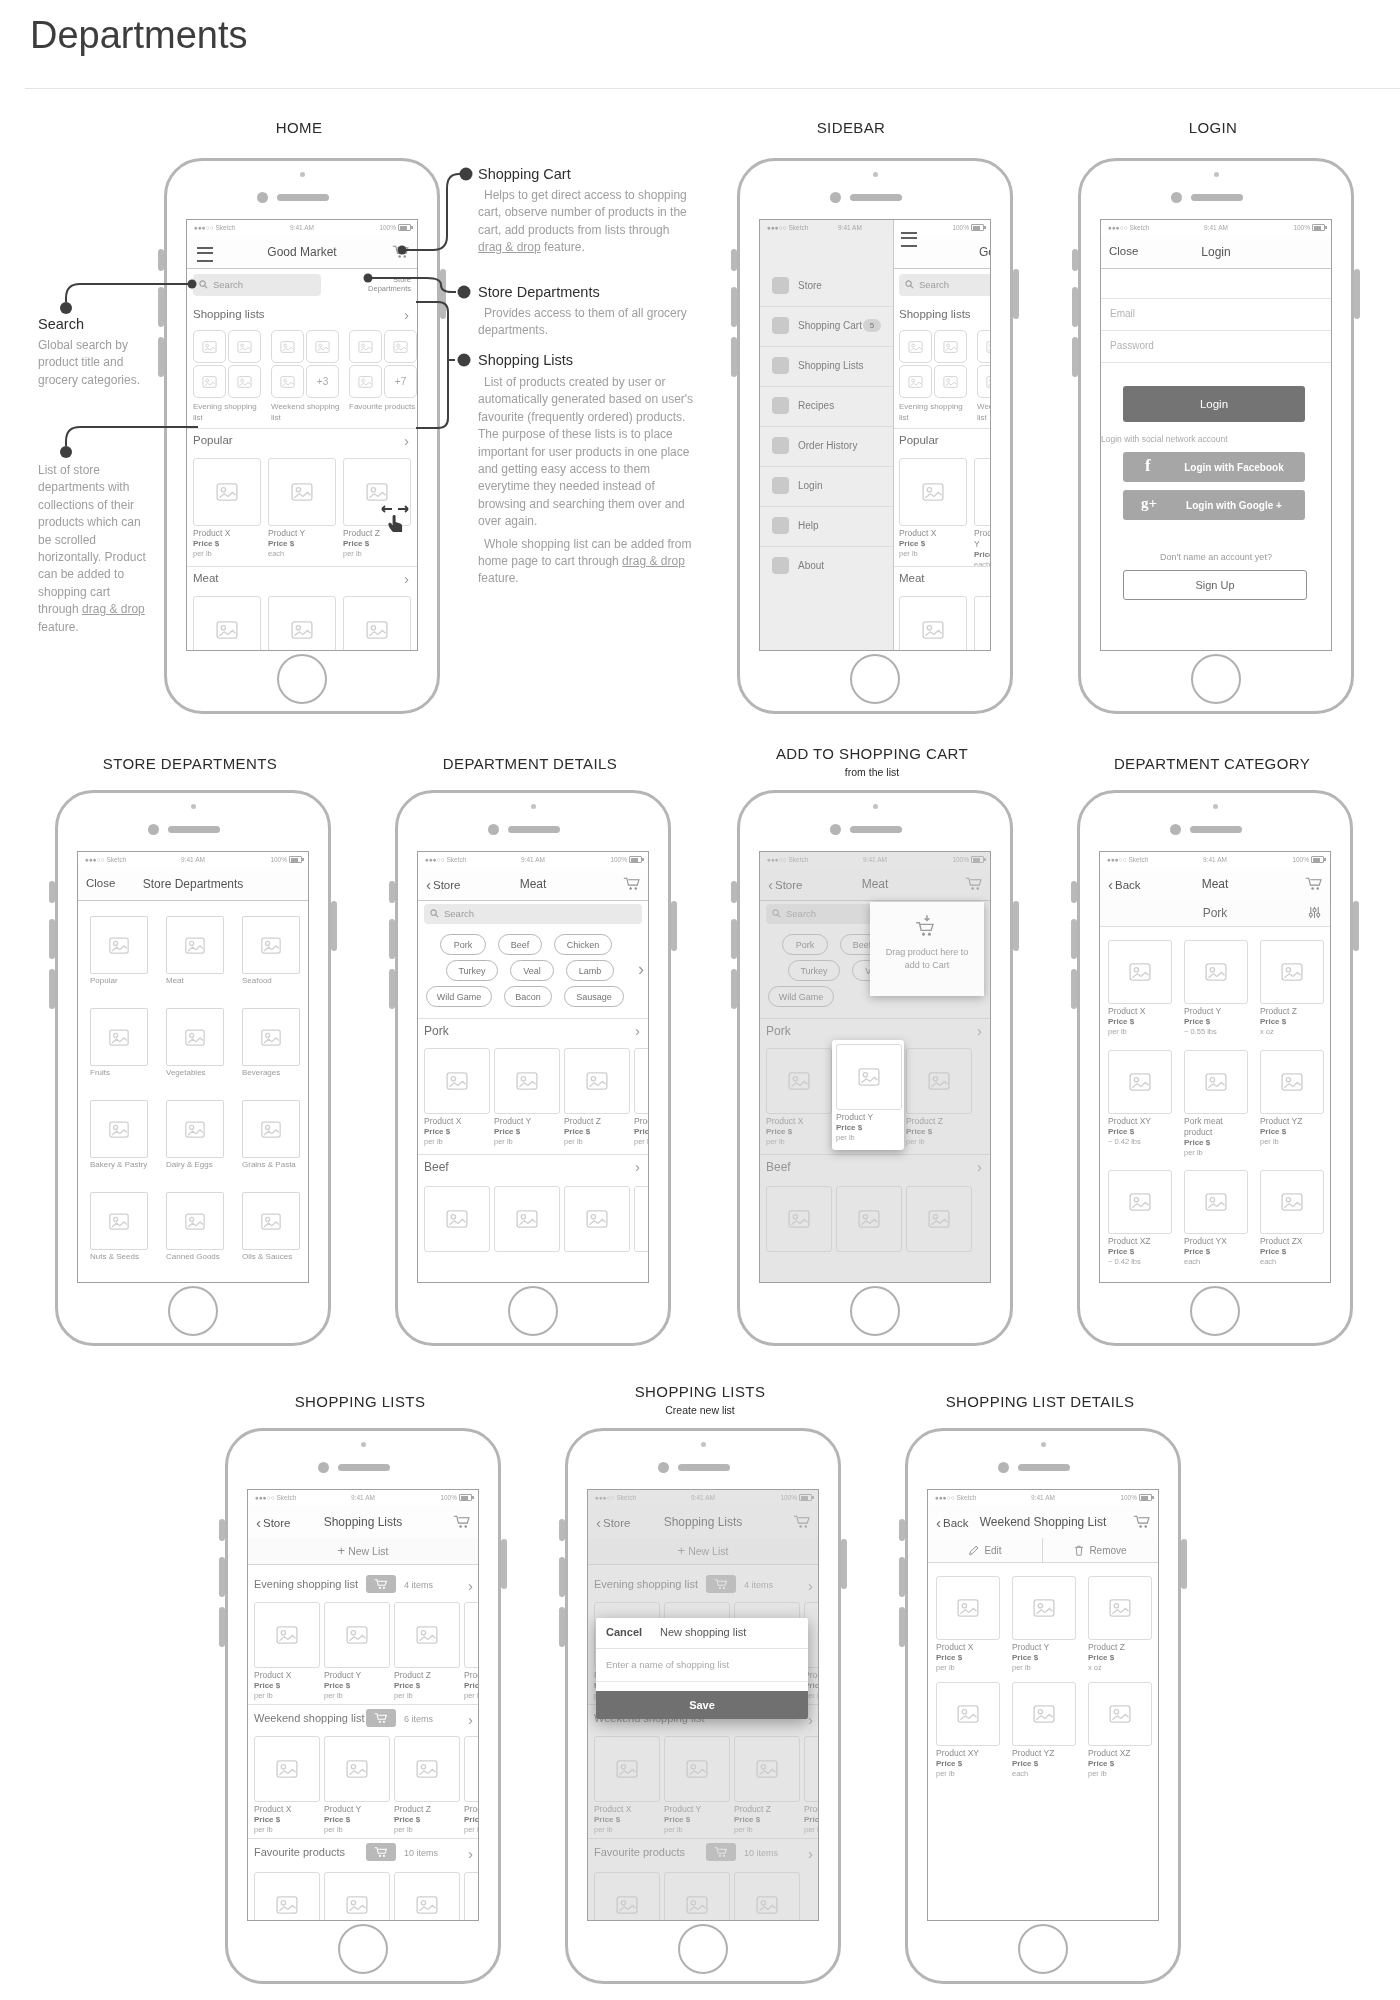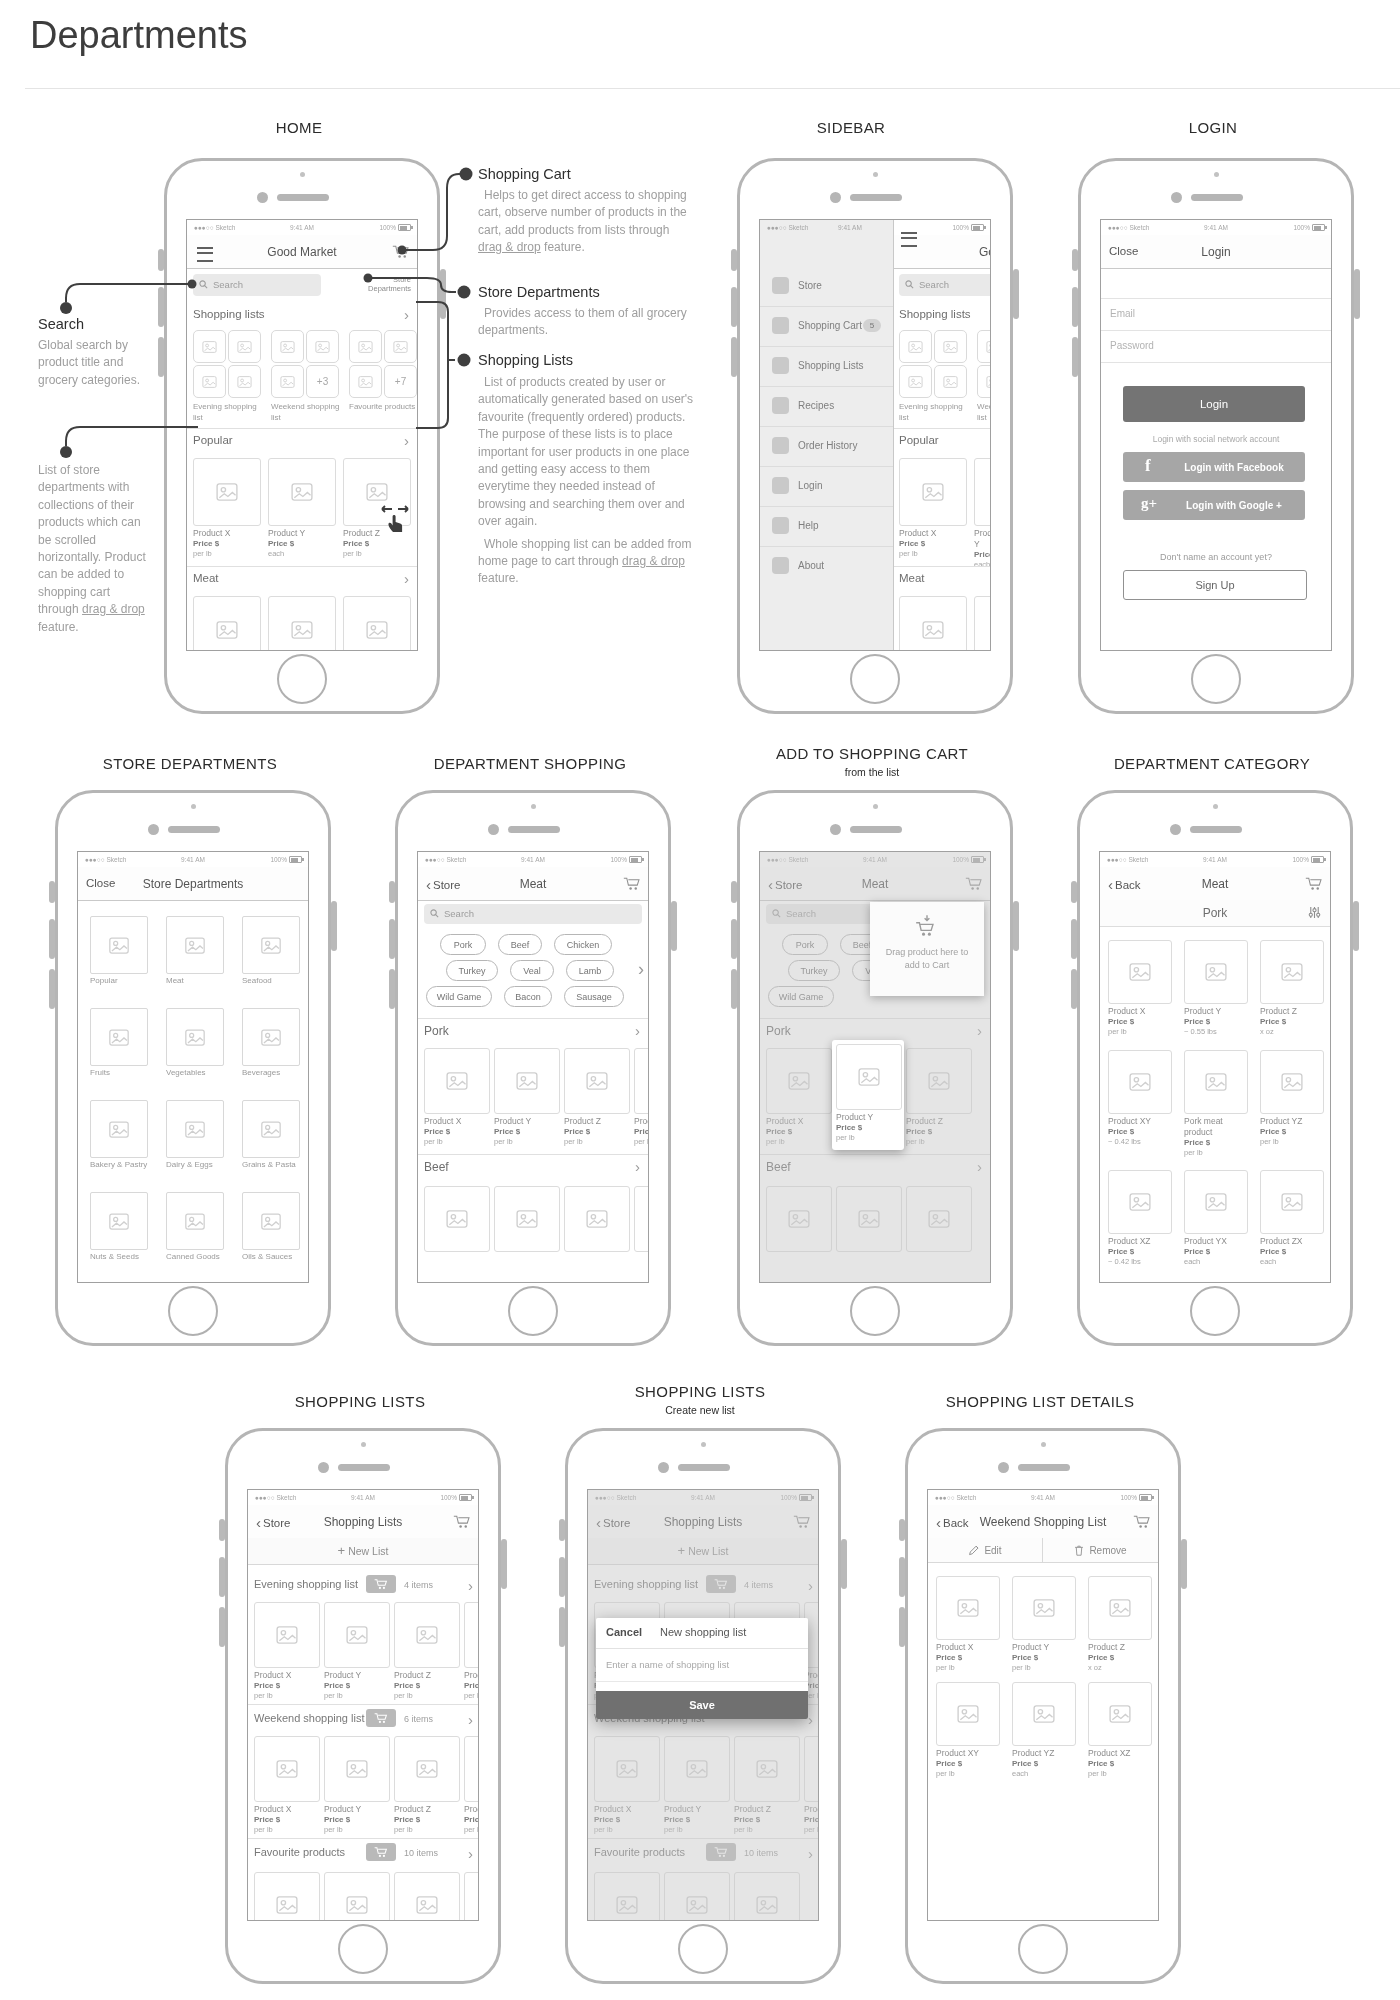--- a/index.html
+++ b/index.html
@@ -84,21 +84,21 @@
 </head>
 <body>
 
 <div class="page-title">Departments</div>
 <div class="page-rule"></div>
 
 <div class="stitle" style="left:299px;top:119px">HOME</div>
 <div class="stitle" style="left:851px;top:119px">SIDEBAR</div>
 <div class="stitle" style="left:1213px;top:119px">LOGIN</div>
 <div class="stitle" style="left:190px;top:755px">STORE DEPARTMENTS</div>
-<div class="stitle" style="left:530px;top:755px">DEPARTMENT SHOPPING</div>
+<div class="stitle" style="left:530px;top:755px">DEPARTMENT DETAILS</div>
 <div class="stitle" style="left:872px;top:745px">ADD TO SHOPPING CART</div>
 <div class="ssub" style="left:872px;top:766px">from the list</div>
 <div class="stitle" style="left:1212px;top:755px">DEPARTMENT CATEGORY</div>
 <div class="stitle" style="left:360px;top:1393px">SHOPPING LISTS</div>
 <div class="stitle" style="left:700px;top:1383px">SHOPPING LISTS</div>
 <div class="ssub" style="left:700px;top:1404px">Create new list</div>
 <div class="stitle" style="left:1040px;top:1393px">SHOPPING LIST DETAILS</div>
 
 <svg class="annsvg" width="1400" height="780">
   <g stroke="#3f3f3f" stroke-width="2" fill="none">
@@ -480,21 +480,21 @@
     <div class="nav">
       <span class="back" style="top:10px">Close</span>
       <div class="nav-title">Login</div>
     </div>
     <div class="fieldline" style="top:78px"></div>
     <div class="fieldtxt" style="top:88px">Email</div>
     <div class="fieldline" style="top:110px"></div>
     <div class="fieldtxt" style="top:120px">Password</div>
     <div class="fieldline" style="top:142px"></div>
     <div class="btn-dark" style="left:22px;top:166px;width:182px;height:36px;line-height:36px;font-size:11.5px">Login</div>
-    <div class="abs" style="left:0;right:0;top:214px;text-align:center;font-size:8.5px;color:#a9a9a9">Login with social network account</div>
+    <div class="abs" style="left:0;right:0;top:214px;font-size:8.5px;color:#a9a9a9">Login with social network account</div>
     <div class="btn-soc" style="left:22px;top:232px;width:182px;height:30px">
       <span class="sic">f</span>
       <span class="slbl">Login with Facebook</span>
     </div>
     <div class="btn-soc" style="left:22px;top:270px;width:182px;height:30px">
       <span class="sic" style="font-size:15px;top:5px;left:18px">g+</span>
       <span class="slbl">Login with Google +</span>
     </div>
     <div class="abs" style="left:0;right:0;top:332px;text-align:center;font-size:9px;color:#9b9b9b">Don't name an account yet?</div>
     <div class="btn-outline" style="left:22px;top:350px;width:182px;height:28px;line-height:28px;font-size:11px">Sign Up</div>

